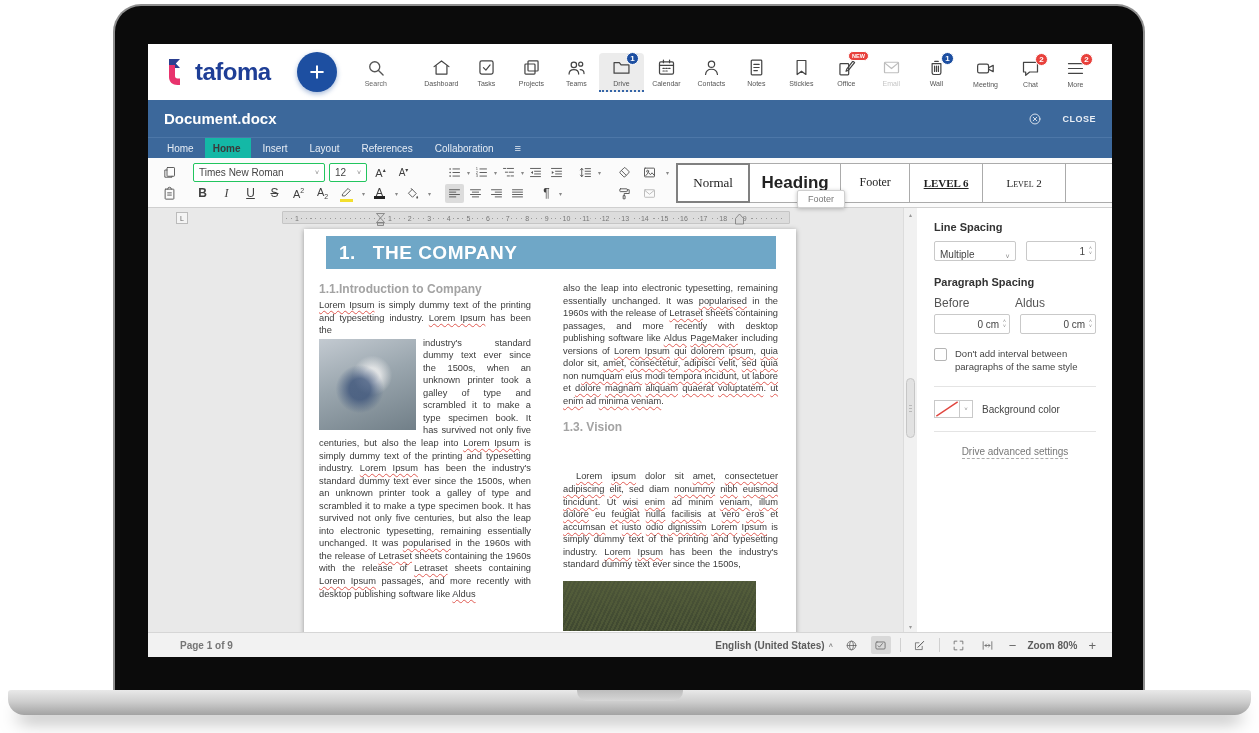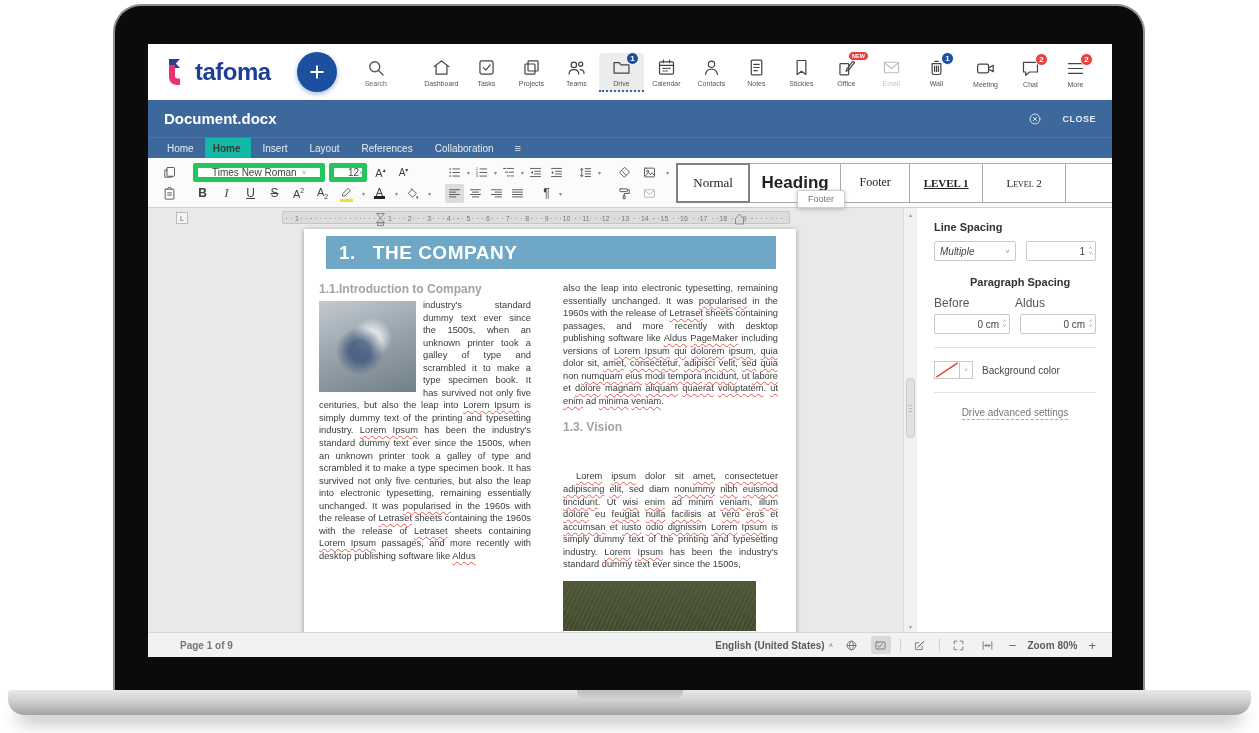--- a/index.html
+++ b/index.html
@@ -63,22 +63,22 @@
   .tb-divider { width:1px; background:#ddd; margin:2px 3px; }
   .tb-btn { min-width:19px; height:19px; display:flex; align-items:center; justify-content:center;
     color:#555; border-radius:2px; cursor:pointer; position:relative; }
   .tb-btn.active { background:#dcdcdc; }
   .tb-btn .ic { width:15px; height:15px; stroke-width:1.5; }
   .tb-caret { font-size:6px; color:#888; margin-left:1px; cursor:pointer; }
   .tb-txt { font-size:12px; color:#3f3f3f; }
   .b { font-weight:bold; } .i { font-style:italic; font-family:"Liberation Serif",serif; }
   .u { text-decoration:underline; } .s { text-decoration:line-through; }
   .supsub { font-size:11px; } .supsub sup,.supsub sub { font-size:7px; }
-  .font-select { width:132px; height:19px; border:5px solid #22c55e; border-radius:2px; background:#fff;
-    font-size:10px; color:#444; display:flex; align-items:center; padding:0 14px; cursor:pointer; }
+  .font-select { width:132px; height:19px; border:1px solid #22c55e; border-radius:2px; background:#fff;
+    font-size:10px; color:#444; display:flex; align-items:center; padding:0 5px; cursor:pointer; }
   .font-select .sel-caret,.mini-caret { margin-left:auto; font-size:7px; color:#888; }
   .size-select { width:38px; }
   .colorbar { display:block; width:13px; height:3px; margin-top:-1px; }
   .colorstack { display:flex; flex-direction:column; align-items:center; }
   .gallery { display:flex; align-items:center; margin-left:4px; }
   .style-cell { height:40px; background:#fff; border:1px solid #ababab; margin-left:-1px;
     display:flex; align-items:center; justify-content:center; cursor:pointer; color:#222; }
   .style-normal { width:74px; border:2px solid #808080; font-family:"Liberation Serif",serif; font-size:13px; z-index:1; }
   .style-heading { width:92px; font-size:17px; font-weight:bold; }
   .style-footer { width:70px; font-family:"Liberation Serif",serif; font-size:12px; }
@@ -128,25 +128,25 @@
   .sb-thumb { position:absolute; left:2px; width:9px; top:170px; height:60px; background:#e2e2e2;
     border:1px solid #c6c6c6; border-radius:5px; cursor:pointer; }
   .sb-thumb::after { content:''; position:absolute; left:2px; right:2px; top:26px; height:7px;
     background:repeating-linear-gradient(#b9b9b9 0 1px,transparent 1px 3px); }
 
   
   .sidebar { flex:1; background:#fff; padding:13px 16px 0 17px; font-size:10px; color:#444; }
   .sb-h { font-size:11px; font-weight:bold; color:#333; margin-bottom:8px; }
   .sb-row { display:flex; gap:10px; align-items:center; }
   .sel { flex:1.15; height:20px; border:1px solid #c9c9c9; border-radius:2px; background:#fff;
-    display:flex; align-items:center; padding:0 5px; font-size:10px; cursor:pointer;font-style:italic; }
+    display:flex; align-items:flex-end; padding:0 5px; font-size:10px; cursor:pointer; }
   .spin { flex:1; height:20px; border:1px solid #c9c9c9; border-radius:2px; background:#fff;
     display:flex; align-items:center; justify-content:flex-end; padding:0 3px 0 5px; font-size:10px; cursor:text; }
   .spin-arrows { display:flex; flex-direction:column; margin-left:4px; font-size:5px; color:#888; line-height:5px; cursor:pointer; }
-  .para-head { margin-top:15px;margin-left:36px; }
+  .para-head { margin-top:15px; }
   .ba-labels { display:flex; margin:0 0 4px; }
   .ba-labels span { flex:1; font-size:12px; color:#555; }
   .chk-row { display:flex; margin-top:13px; gap:8px; }
   .chk { width:13px; height:13px; border:1px solid #b5b5b5; border-radius:2px; background:#fff; flex:none; margin-top:1px; cursor:pointer; }
   .chk-label { font-size:9.5px; line-height:13px; color:#444; }
   .sb-hr { border:none; border-top:1px solid #e4e4e4; margin:13px 0; }
   .bg-row { display:flex; align-items:center; }
   .swatch { width:26px; height:18px; border:1px solid #c9c9c9; background:#fff; position:relative; overflow:hidden; cursor:pointer; }
   .swatch svg { position:absolute; inset:0; width:100%; height:100%; }
   .swatch-caret { width:13px; height:18px; border:1px solid #c9c9c9; border-left:none; display:flex;
@@ -544,21 +544,21 @@
                   <rect x="4" y="6" width="16" height="12" rx="1"></rect>
                   <path d="M4.5 7 12 13.2 19.5 7"></path>
                 </svg>
               </div>
           </div>
         </div>
         <div class="gallery">
             <div class="style-cell style-normal">Normal</div>
             <div class="style-cell style-heading">Heading</div>
             <div class="style-cell style-footer">Footer</div>
-            <div class="style-cell style-level1">LEVEL 1</div>
+            <div class="style-cell style-level1">LEVEL 6</div>
             <div class="style-cell style-level2">Level 2</div>
             <div class="style-cell style-empty"></div>
           </div>
       </div>
       <div class="tooltip">Footer</div>
 
       <div class="main">
         <div class="workspace">
           <div class="tabstop-box">L</div>
           <div class="ruler">
@@ -590,20 +590,21 @@
               </svg>
             </div>
           <div class="page">
             <div class="band">
               <span class="num">1.</span>
               <span>THE COMPANY</span>
             </div>
             <div class="cols">
               <div class="col-left">
                   <h3 class="doc-sub">1.1.Introduction to Company</h3>
+                  <p class="doc-p cont"><span class="misspell">Lorem Ipsum</span> is simply dummy text of the printing and typesetting industry. <span class="misspell">Lorem Ipsum</span> has been the</p>
                   <p class="doc-p"><span class="photo"></span>industry's standard dummy text ever since the 1500s, when an unknown printer took a galley of type and scrambled it to make a type specimen book. It has survived not only five centuries, but also the leap into <span class="misspell">Lorem Ipsum</span> is simply dummy text of the printing and typesetting industry. <span class="misspell">Lorem Ipsum</span> has been the industry's standard dummy text ever since the 1500s, when an unknown printer took a galley of type and scrambled it to make a type specimen book. It has survived not only five centuries, but also the leap into electronic typesetting, remaining essentially unchanged. It was <span class="misspell">popularised</span> in the 1960s with the release of <span class="misspell">Letraset</span> sheets containing the 1960s with the release of <span class="misspell">Letraset</span> sheets containing <span class="misspell">Lorem Ipsum</span> passages, and more recently with desktop publishing software like <span class="misspell">Aldus</span></p>
                 </div>
               <div class="col-right">
                   <p class="doc-p">also the leap into electronic typesetting, remaining essentially unchanged. It was <span class="misspell">popularised</span> in the 1960s with the release of <span class="misspell">Letraset</span> sheets containing passages, and more recently with desktop publishing software like <span class="misspell">Aldus</span> <span class="misspell">PageMaker</span> including versions of <span class="misspell">Lorem Ipsum</span> <span class="misspell">qui</span> <span class="misspell">dolorem</span> <span class="misspell">ipsum</span>, <span class="misspell">quia</span> dolor sit, <span class="misspell">amet</span>, <span class="misspell">consectetur</span>, <span class="misspell">adipisci</span> <span class="misspell">velit</span>, <span class="misspell">sed</span> <span class="misspell">quia</span> non <span class="misspell">numquam</span> <span class="misspell">eius</span> <span class="misspell">modi</span> <span class="misspell">tempora</span> <span class="misspell">incidunt</span>, ut <span class="misspell">labore</span> et <span class="misspell">dolore</span> <span class="misspell">magnam</span> <span class="misspell">aliquam</span> <span class="misspell">quaerat</span> <span class="misspell">voluptatem</span>. <span class="misspell">ut</span> <span class="misspell">enim</span> ad <span class="misspell">minima</span> <span class="misspell">veniam</span>.</p>
                   <h3 class="doc-sub vision">1.3. Vision</h3>
                   <p class="doc-p ind"><span class="misspell">Lorem</span> <span class="misspell">ipsum</span> dolor sit <span class="misspell">amet</span>, <span class="misspell">consectetuer</span> <span class="misspell">adipiscing</span> <span class="misspell">elit</span>, sed diam <span class="misspell">nonummy</span> <span class="misspell">nibh</span> <span class="misspell">euismod</span> <span class="misspell">tincidunt</span>. Ut <span class="misspell">wisi</span> <span class="misspell">enim</span> ad minim <span class="misspell">veniam</span>, <span class="misspell">illum</span> <span class="misspell">dolore</span> eu <span class="misspell">feugiat</span> <span class="misspell">nulla</span> <span class="misspell">facilisis</span> at <span class="misspell">vero</span> <span class="misspell">eros</span> et <span class="misspell">accumsan</span> et <span class="misspell">iusto</span> <span class="misspell">odio</span> <span class="misspell">dignissim</span> <span class="misspell">Lorem</span> <span class="misspell">Ipsum</span> is simply dummy text of the printing and typesetting industry. <span class="misspell">Lorem</span> <span class="misspell">Ipsum</span> has been the industry's standard dummy text ever since the 1500s,</p>
                   <div class="green-img"></div>
                 </div>
             </div>
           </div>
@@ -643,20 +644,24 @@
                 </span>
             </div>
             <div class="spin" style="flex:1;">
               <span>0 cm</span>
               <span class="spin-arrows">
                   <span>˄</span>
                   <span>˅</span>
                 </span>
             </div>
           </div>
+          <div class="chk-row">
+            <div class="chk"></div>
+            <div class="chk-label">Don't add interval between paragraphs of the same style</div>
+          </div>
           <hr class="sb-hr">
           <div class="bg-row">
             <div class="swatch">
               <svg viewBox="0 0 26 18">
                   <line x1="1" y1="17" x2="25" y2="1" stroke="#e0453e" stroke-width="1.6"></line>
                 </svg>
             </div>
             <div class="swatch-caret">˅</div>
             <span class="bg-label">Background color</span>
           </div>

